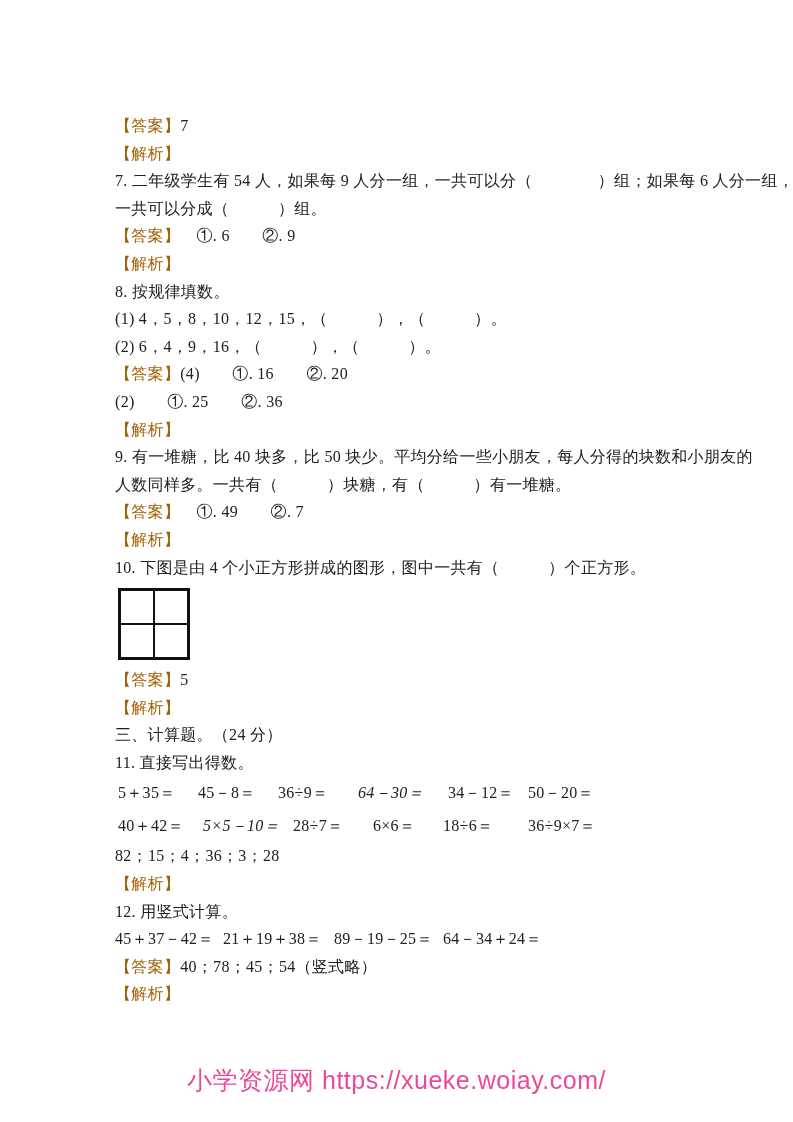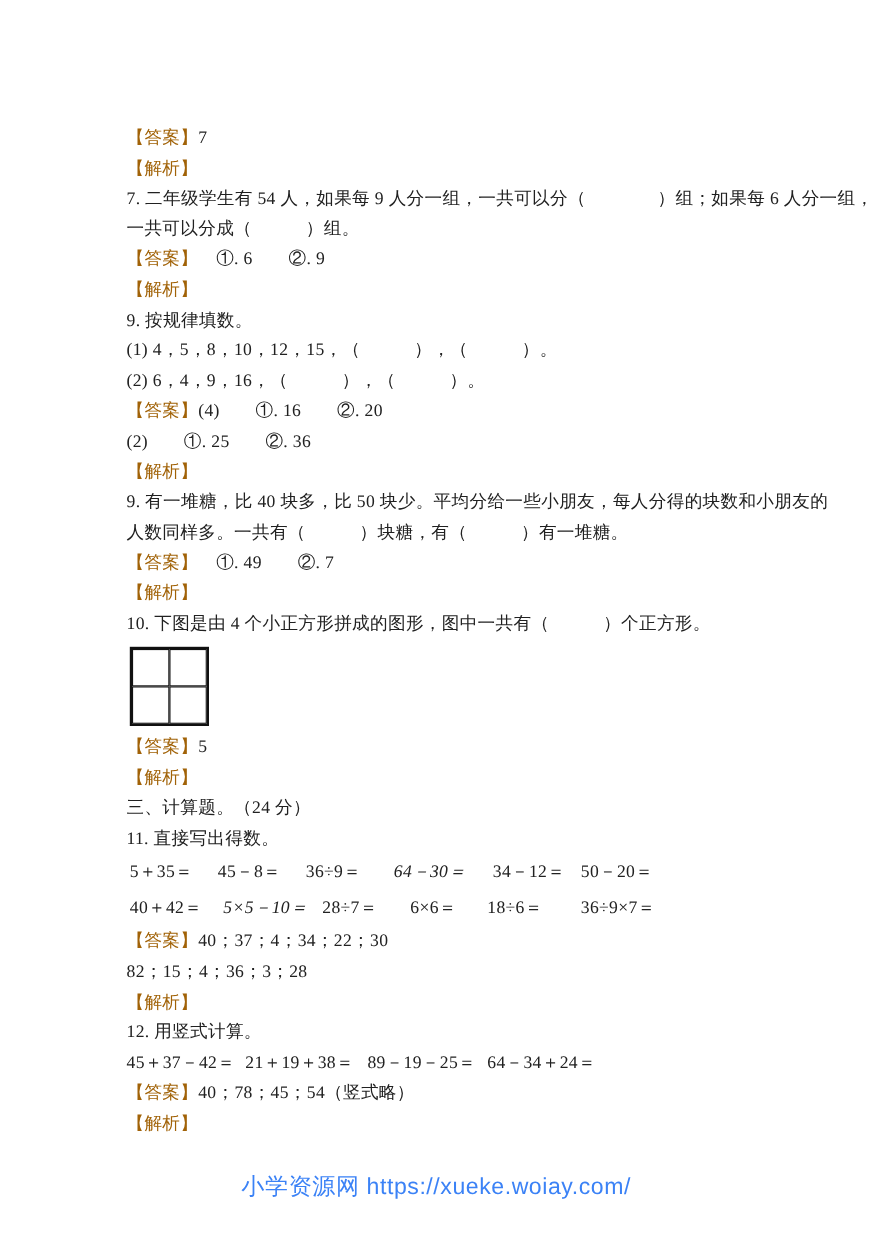--- a/index.html
+++ b/index.html
@@ -41,42 +41,42 @@
     grid-template-columns:1fr 1fr;
     grid-template-rows:1fr 1fr;
   }
   .grid-fig .cell{border:1px solid #111111;}
   .footer{
     position:absolute;
     left:0;top:1064px;
     width:793px;
     text-align:center;
     font-family:"Liberation Sans","DejaVu Sans",sans-serif;
-    font-size:21px;
-    color:#3b82f6;
+    font-size:25px;
+    color:#ec4899;
     letter-spacing:0.5px;
   }
 </style>
 </head>
 <body>
 
 <div class="content">
 
   <div class="line"><span class="lbl">【答案】</span><span>7</span></div>
 
   <div class="line"><span class="lbl">【解析】</span></div>
 
   <div class="line">7. 二年级学生有 54 人，如果每 9 人分一组，一共可以分（　　　　）组；如果每 6 人分一组，</div>
   <div class="line">一共可以分成（　　　）组。</div>
 
   <div class="line"><span class="lbl">【答案】</span><span>　①. 6　　②. 9</span></div>
 
   <div class="line"><span class="lbl">【解析】</span></div>
 
-  <div class="line">9. 按规律填数。</div>
+  <div class="line">8. 按规律填数。</div>
   <div class="line">(1) 4，5，8，10，12，15，（　　　），（　　　）。</div>
   <div class="line">(2) 6，4，9，16，（　　　），（　　　）。</div>
 
   <div class="line"><span class="lbl">【答案】</span><span>(4)　　①. 16　　②. 20</span></div>
   <div class="line"><span>(2)　　①. 25　　②. 36</span></div>
 
   <div class="line"><span class="lbl">【解析】</span></div>
 
   <div class="line">9. 有一堆糖，比 40 块多，比 50 块少。平均分给一些小朋友，每人分得的块数和小朋友的</div>
   <div class="line">人数同样多。一共有（　　　）块糖，有（　　　）有一堆糖。</div>
@@ -98,21 +98,20 @@
 
   <div class="line"><span class="lbl">【解析】</span></div>
 
   <div class="line">三、计算题。（24 分）</div>
   <div class="line">11. 直接写出得数。</div>
 
   <div class="expr-row"><span class="expr w80">5＋35＝</span><span class="expr w80">45－8＝</span><span class="expr w80">36÷9＝</span><span class="expr w90">64－30＝</span><span class="expr w80">34－12＝</span><span class="expr">50－20＝</span></div>
 
   <div class="expr-row"><span class="expr w85">40＋42＝</span><span class="expr w90">5×5－10＝</span><span class="expr w80">28÷7＝</span><span class="expr w70">6×6＝</span><span class="expr w85">18÷6＝</span><span class="expr">36÷9×7＝</span></div>
 
-  <div class="line"><span class="lbl">【答案】</span><span>40；37；4；34；22；30</span></div>
   <div class="line"><span>82；15；4；36；3；28</span></div>
 
   <div class="line"><span class="lbl">【解析】</span></div>
 
   <div class="line">12. 用竖式计算。</div>
 
   <div class="line"><span class="expr w108">45＋37－42＝</span><span class="expr w111">21＋19＋38＝</span><span class="expr w109">89－19－25＝</span><span class="expr">64－34＋24＝</span></div>
 
   <div class="line"><span class="lbl">【答案】</span><span>40；78；45；54（竖式略）</span></div>
 

